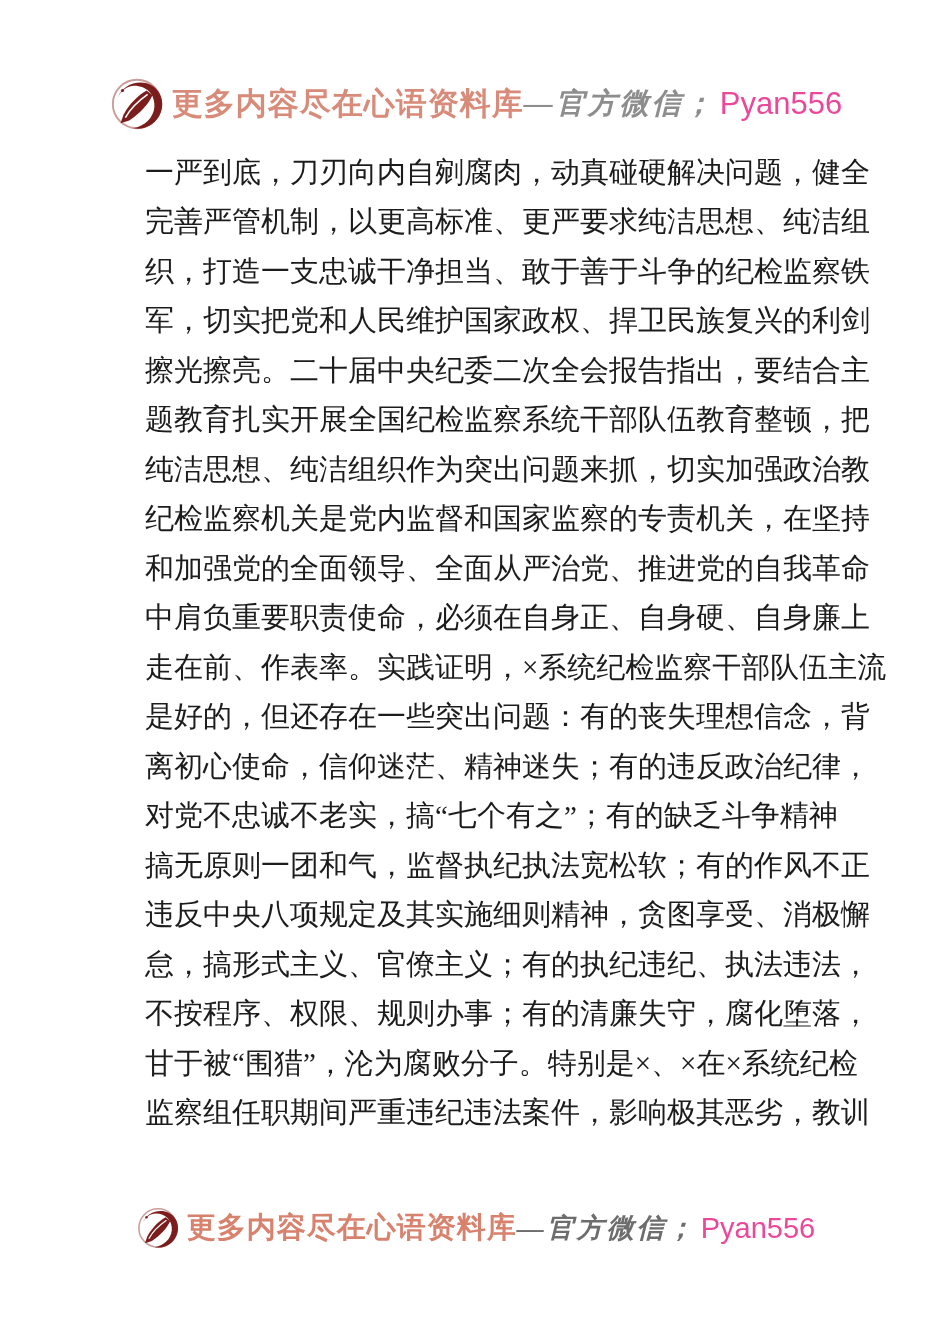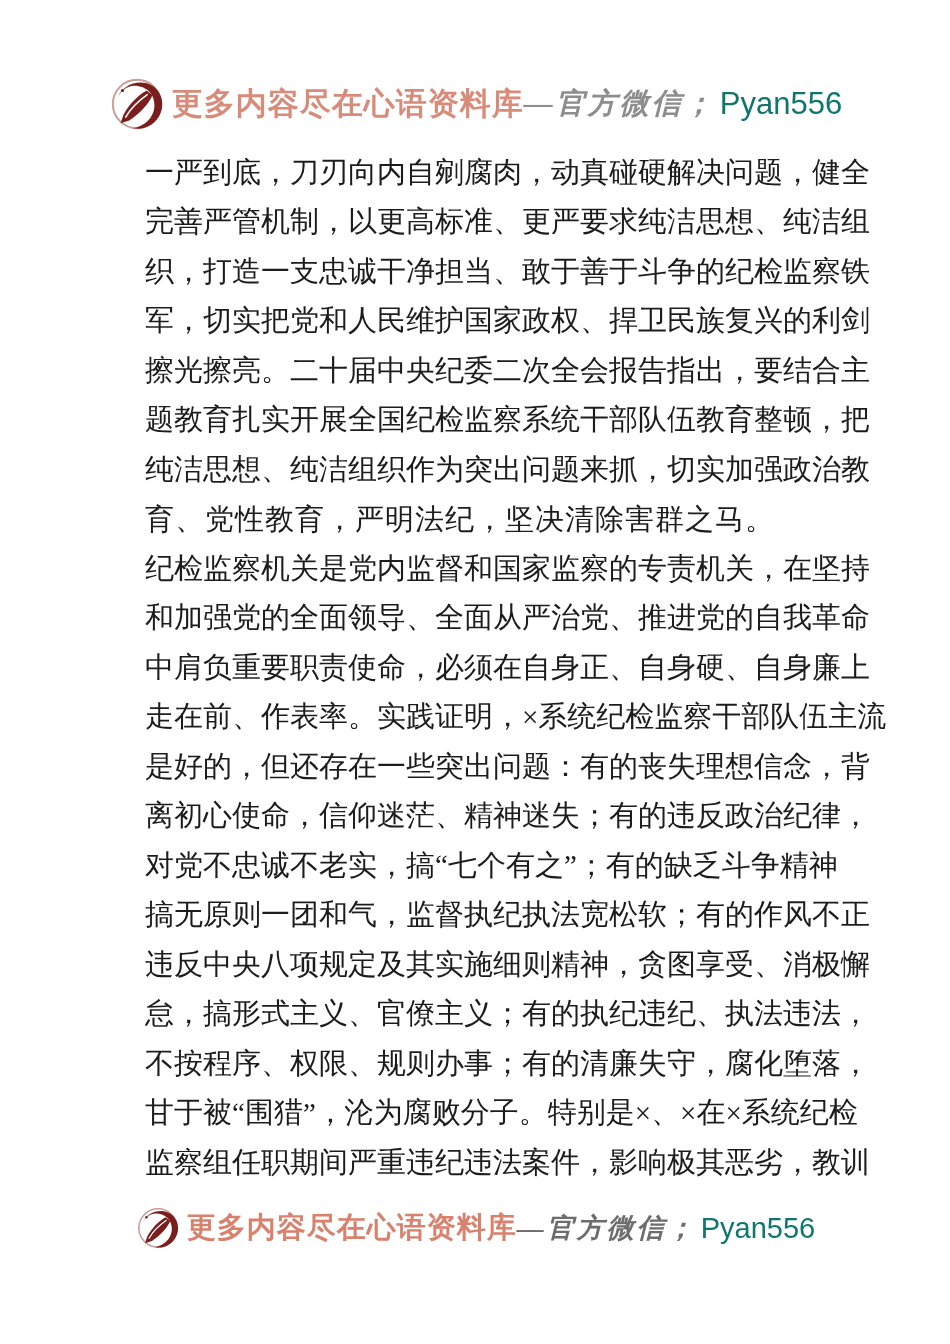--- a/index.html
+++ b/index.html
@@ -25,21 +25,21 @@
   .wm-brand{
     color:#d98b7a;font-size:31px;font-weight:bold;
     letter-spacing:1px;
   }
   .wm-label{
     color:#8d8d8d;font-size:29px;font-style:italic;
     letter-spacing:3px;
     font-weight:bold;
   }
   .wm-account{
-    color:#0f766e;font-size:31px;
+    color:#ec4899;font-size:31px;
     font-family:"Liberation Sans","DejaVu Sans",sans-serif;
     margin-left:4px;
   }
   .wm-footer .wm-brand{font-size:29px;color:#d8826e;}
   .wm-footer .wm-label{font-size:27px;color:#6d6d6d;}
   .wm-footer .wm-account{font-size:29px;}
   
   .content{
     position:absolute;left:145px;top:148px;width:660px;
     color:#1c1c1c;
@@ -262,21 +262,20 @@
           <span>抓</span>
           <span>，</span>
           <span>切</span>
           <span>实</span>
           <span>加</span>
           <span>强</span>
           <span>政</span>
           <span>治</span>
           <span>教</span>
         </div>
-        <div class="line no-justify">育、党性教育，严明法纪，坚决清除害群之马。</div>
       </div>
       <div>
         <div class="line">
           <span>纪</span>
           <span>检</span>
           <span>监</span>
           <span>察</span>
           <span>机</span>
           <span>关</span>
           <span>是</span>

